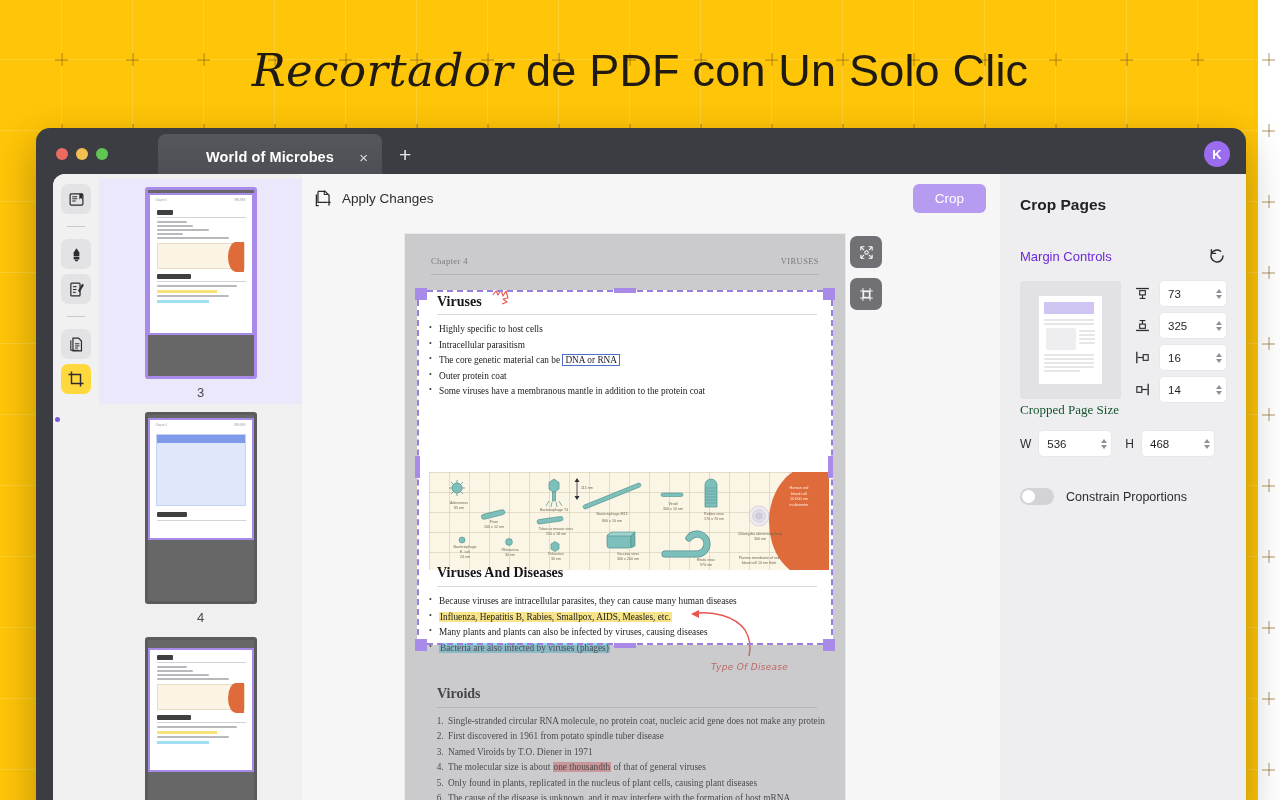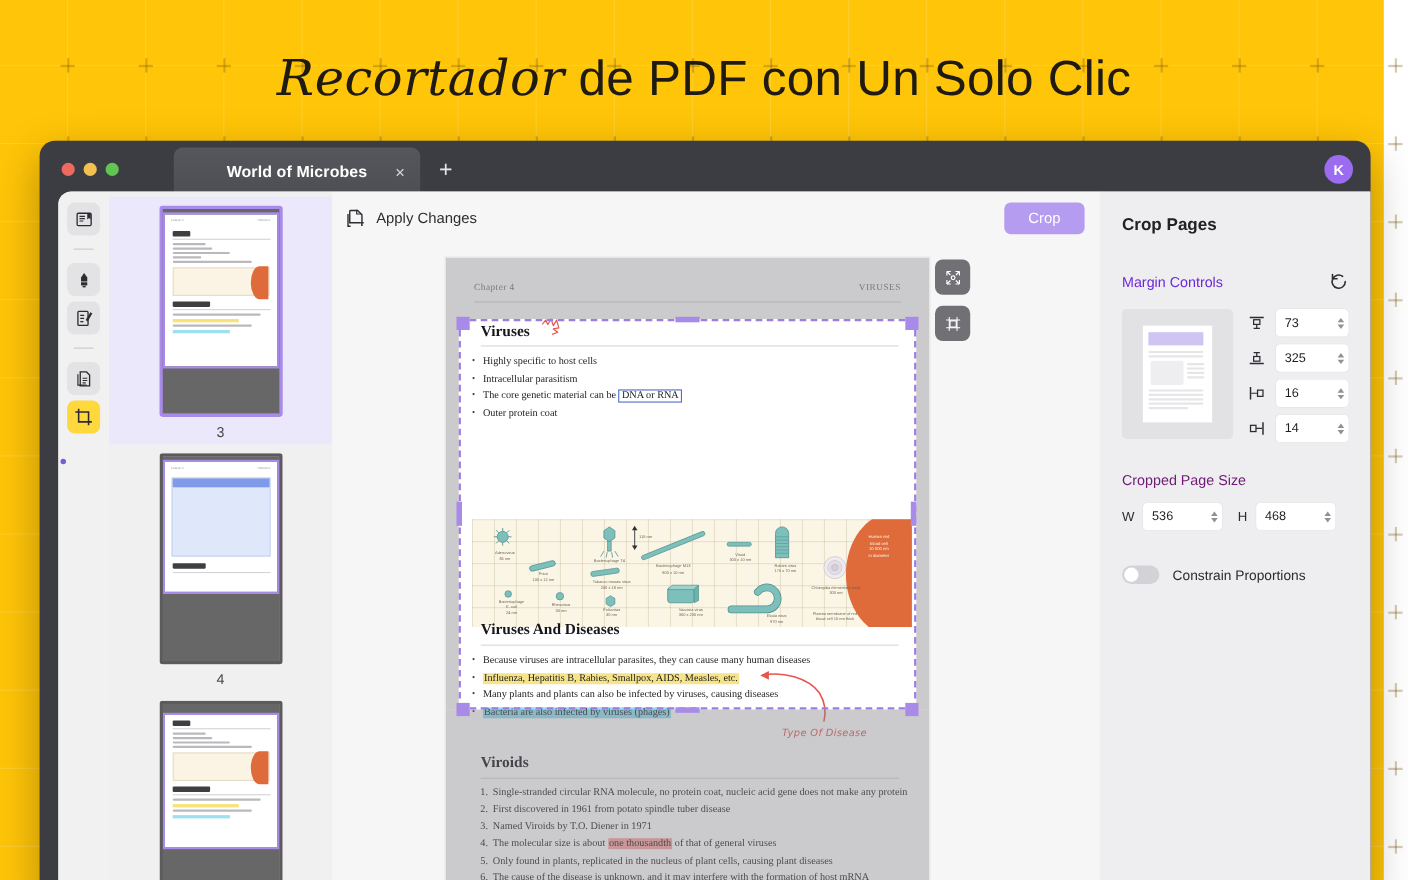--- a/index.html
+++ b/index.html
@@ -312,21 +312,21 @@
     width: 66px; height: 25px; background:#fff; border-radius: 4px;
     display:flex; align-items:center; padding: 0 4px 0 8px;
     box-shadow: 0 0 0 .5px rgba(0,0,0,.06);
   }
   .num-val { font-size: 11.5px; color:#1f1f23; flex:1 1 auto; }
   .spin { display:flex; flex-direction:column; gap:2px; cursor:pointer; }
   .spin i { display:block; width:0; height:0; border-left:3.5px solid transparent; border-right:3.5px solid transparent; }
   .spin i.up { border-bottom: 4px solid #909096; }
   .spin i.dn { border-top: 4px solid #909096; }
 
-  #size-title { margin-top: 27px; font-size: 13px; font-weight: 500; color:#701a75; }
+  #size-title { font-size: 13px; font-weight: 500; color:#14532d;font-family:Liberation Serif, serif; }
   #size-row { display:flex; align-items:center; gap: 8px; margin-top: 13px; }
   .size-lab { font-size: 12px; color:#2c2c30; }
   #constrain-row { display:flex; align-items:center; gap: 12px; margin-top: 32px; }
   #toggle {
     width: 34px; height: 17px; border-radius: 9px; background:#d3d3d7;
     position:relative; cursor:pointer; flex: 0 0 34px;
   }
   #toggle:after {
     content:""; position:absolute; left: 2px; top: 2px;
     width: 13px; height: 13px; border-radius:50%; background:#fff;
@@ -710,20 +710,21 @@
           <div class="sec-title" style="top:60px">Viruses</div>
           <svg style="position:absolute;left:86px;top:54px;" width="24" height="20" viewBox="0 0 24 20">
             <path d="M2 7 l3-4 2 4 3-5 2 6 3-5 2 7 -5 1 4 3 -5 2" fill="none" stroke="#e8554d" stroke-width="1.1" stroke-linejoin="round"></path>
           </svg>
           <div class="sec-rule" style="top:80px"></div>
           <ul class="blist" style="top:88px">
             <li><span>Highly specific to host cells</span></li>
             <li><span>Intracellular parasitism</span></li>
             <li><span>The core genetic material can be </span><span class="boxed">DNA or RNA</span></li>
             <li><span>Outer protein coat</span></li>
+            <li><span>Some viruses have a membranous mantle in addition to the protein coat</span></li>
           </ul>
 
           <div id="figure">
             <svg width="400" height="98" viewBox="0 0 400 98">
 
               <g transform="translate(28,16)">
                 <circle r="5" fill="#7dc0bb" stroke="#4e8f8c" stroke-width=".7"></circle>
                 <g stroke="#4e8f8c" stroke-width=".8">
                   <line x1="0" y1="-8" x2="0" y2="-5"></line>
                     <line x1="0" y1="5" x2="0" y2="8"></line>

